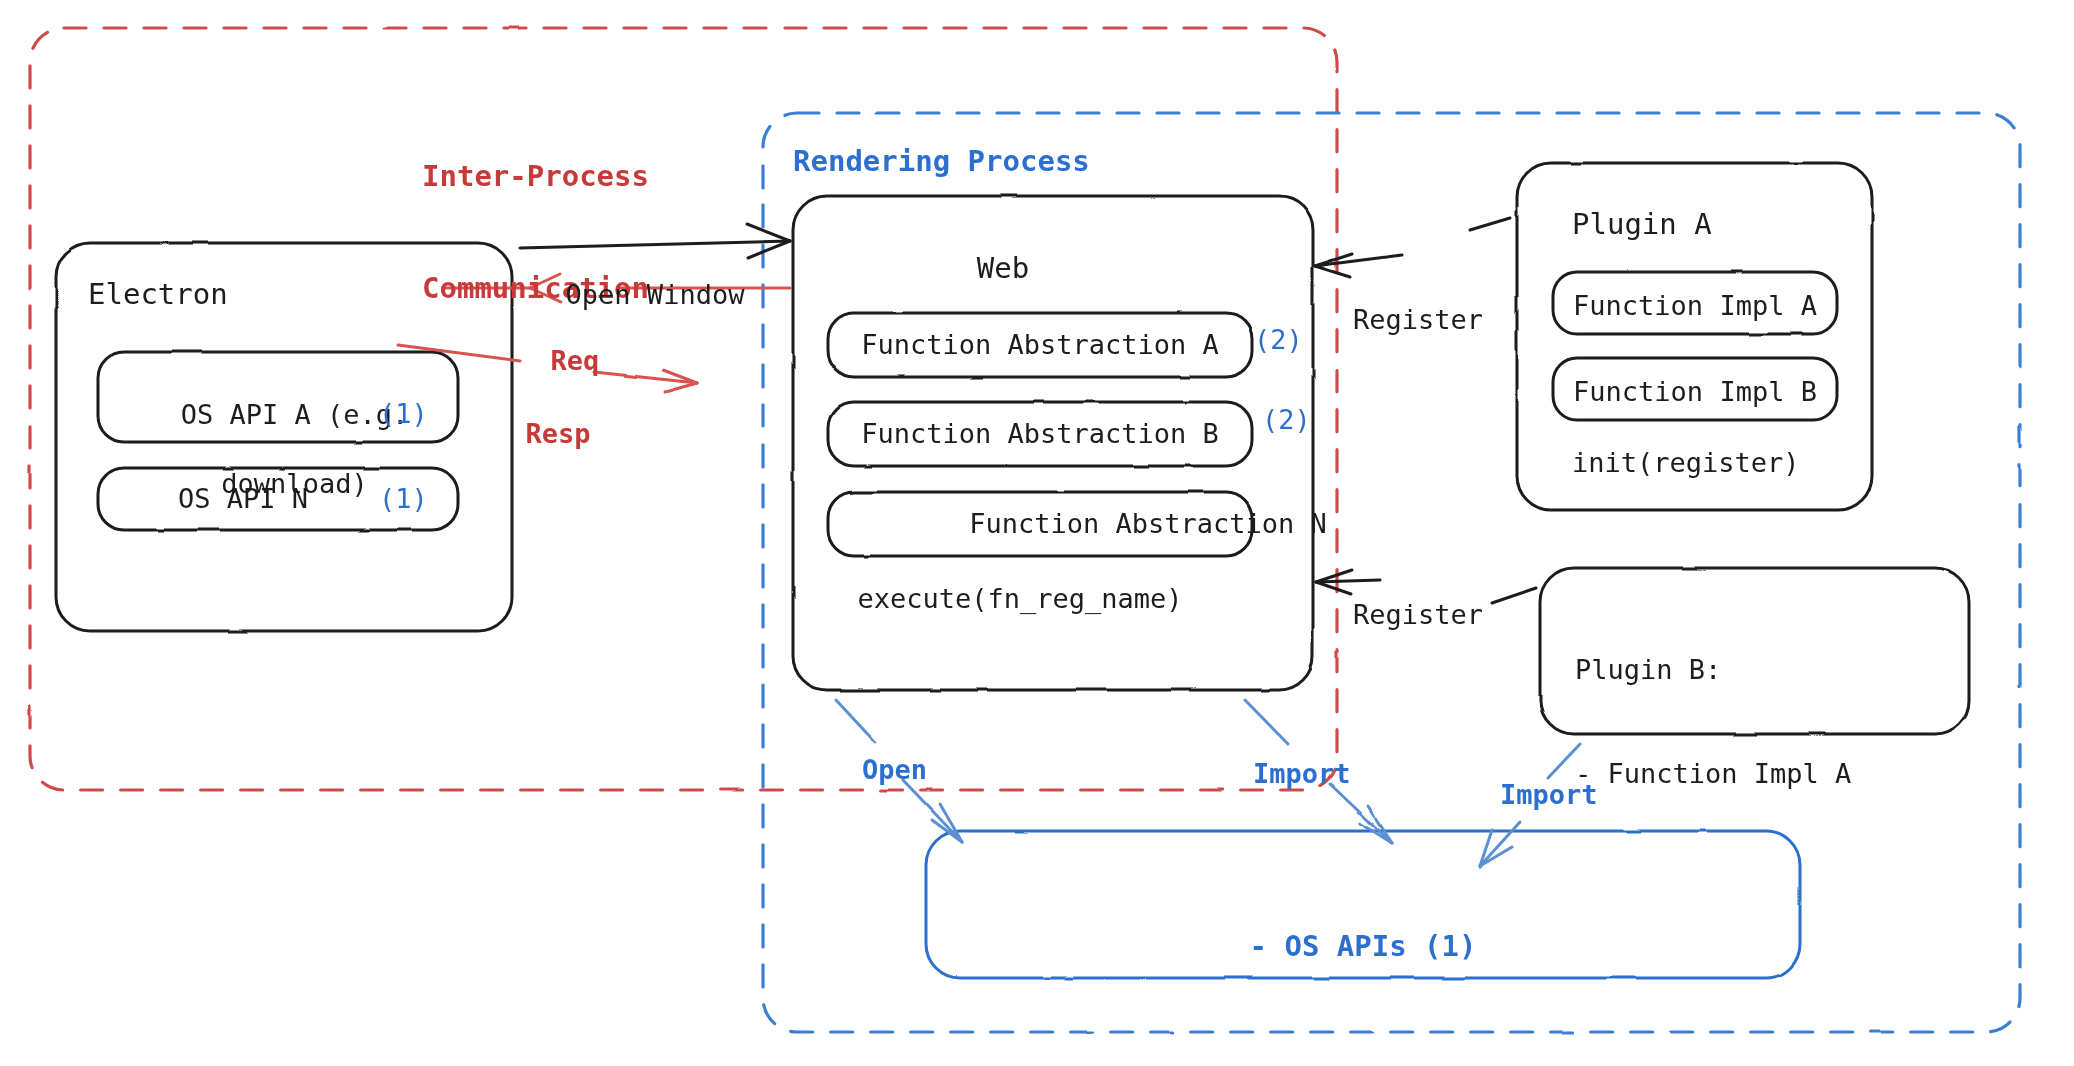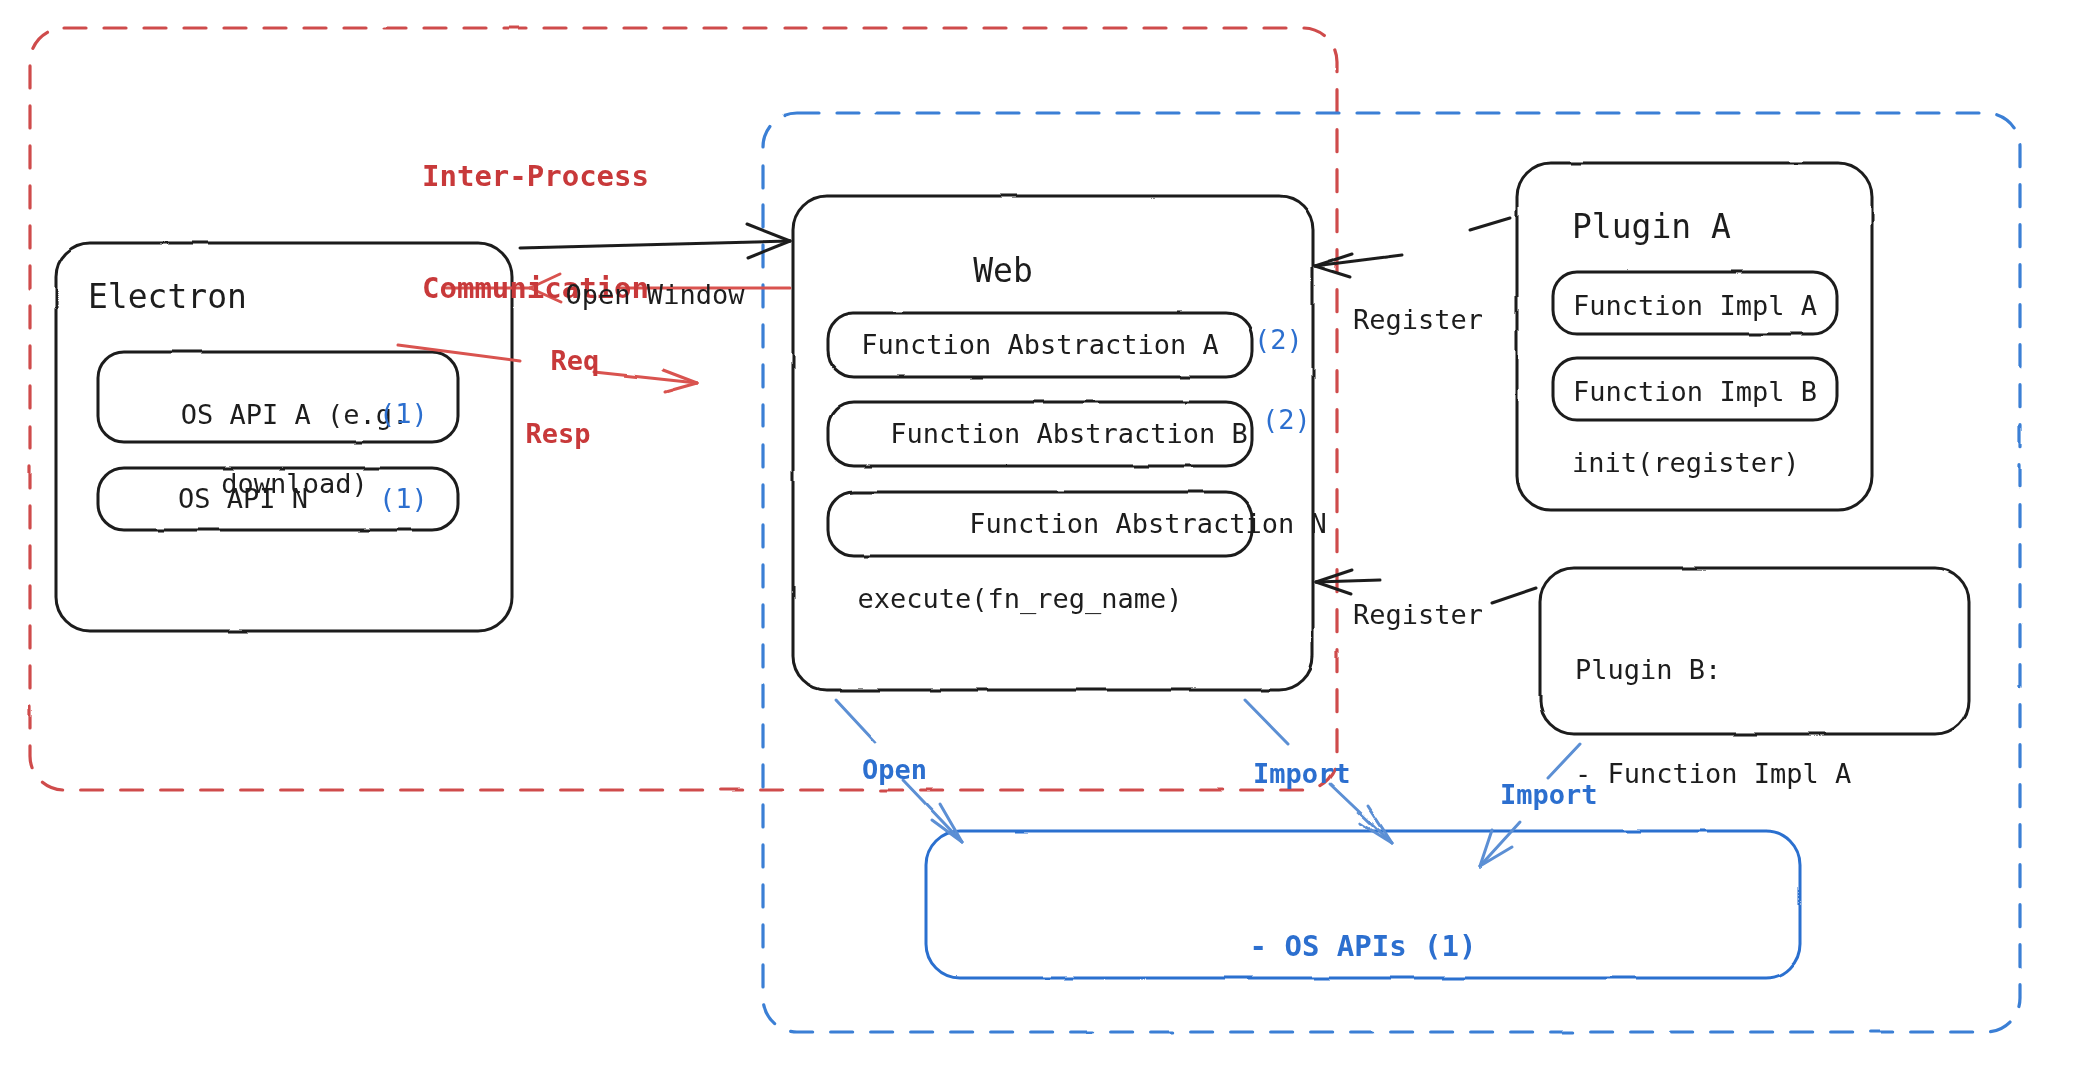--- a/index.html
+++ b/index.html
@@ -13,21 +13,21 @@
   .lbl{position:absolute;white-space:pre;line-height:1.28;}
   .mono{font-family:"DejaVu Sans Mono","Liberation Mono",monospace;}
   .ctr{text-align:center;transform:translateX(-50%);}
 
   
   .t-dark{color:#1d1d1d;}
   .t-red{color:#c8393a;}
   .t-blue{color:#2c6fcf;}
 
   .sz-group{font-size:29px;font-weight:700;}
-  .sz-title{font-size:33px;}
+  .sz-title{font-size:29px;}
   .sz-box{font-size:27px;}
   .sz-arrow{font-size:27px;}
   .sz-core{font-size:29px;font-weight:700;}
   .sz-small{font-size:27px;font-weight:700;}
 </style>
 </head>
 <body>
 
 <div id="stage">
 
@@ -127,38 +127,39 @@
         <path d="M 1480 866 L 1492 830"></path>
       </g>
     </g>
   </svg>
 
   <div class="lbl mono sz-group t-red" style="left:422px;top:84px;">
     <div>Inter-Process</div>
     <div>Communication</div>
   </div>
 
+  <div class="lbl mono sz-group t-blue" style="left:793px;top:143px;">Rendering Process</div>
 
   <div class="lbl mono sz-title t-dark" style="left:88px;top:276px;">Electron</div>
 
   <div class="lbl mono sz-box t-dark ctr" style="left:262px;top:363px;">
     <span>OS API A (e.g.</span><br>
     <span>download)</span>
   </div>
   <div class="lbl mono sz-box t-blue" style="left:379px;top:397px;">(1)</div>
 
   <div class="lbl mono sz-box t-dark ctr" style="left:243px;top:482px;">OS API N</div>
   <div class="lbl mono sz-box t-blue" style="left:379px;top:482px;">(1)</div>
 
   <div class="lbl mono sz-title t-dark ctr" style="left:959px;top:250px;margin-left:44px;">Web</div>
 
   <div class="lbl mono sz-box t-dark ctr" style="left:1040px;top:328px;">Function Abstraction A</div>
   <div class="lbl mono sz-box t-blue" style="left:1254px;top:323px;">(2)</div>
 
-  <div class="lbl mono sz-box t-dark ctr" style="left:1040px;top:417px;margin-left:29px;">Function Abstraction B</div>
+  <div class="lbl mono sz-box t-dark ctr" style="left:1040px;top:417px;">Function Abstraction B</div>
   <div class="lbl mono sz-box t-blue" style="left:1262px;top:403px;">(2)</div>
 
   <div class="lbl mono sz-box t-dark ctr" style="left:1100px;top:507px;margin-left:48px;">Function Abstraction N</div>
 
   <div class="lbl mono sz-box t-dark ctr" style="left:1020px;top:582px;">execute(fn_reg_name)</div>
 
   <div class="lbl mono sz-title t-dark" style="left:1572px;top:206px;">Plugin A</div>
   <div class="lbl mono sz-box t-dark ctr" style="left:1695px;top:289px;">Function Impl A</div>
   <div class="lbl mono sz-box t-dark ctr" style="left:1695px;top:375px;">Function Impl B</div>
   <div class="lbl mono sz-box t-dark" style="left:1572px;top:446px;">init(register)</div>

